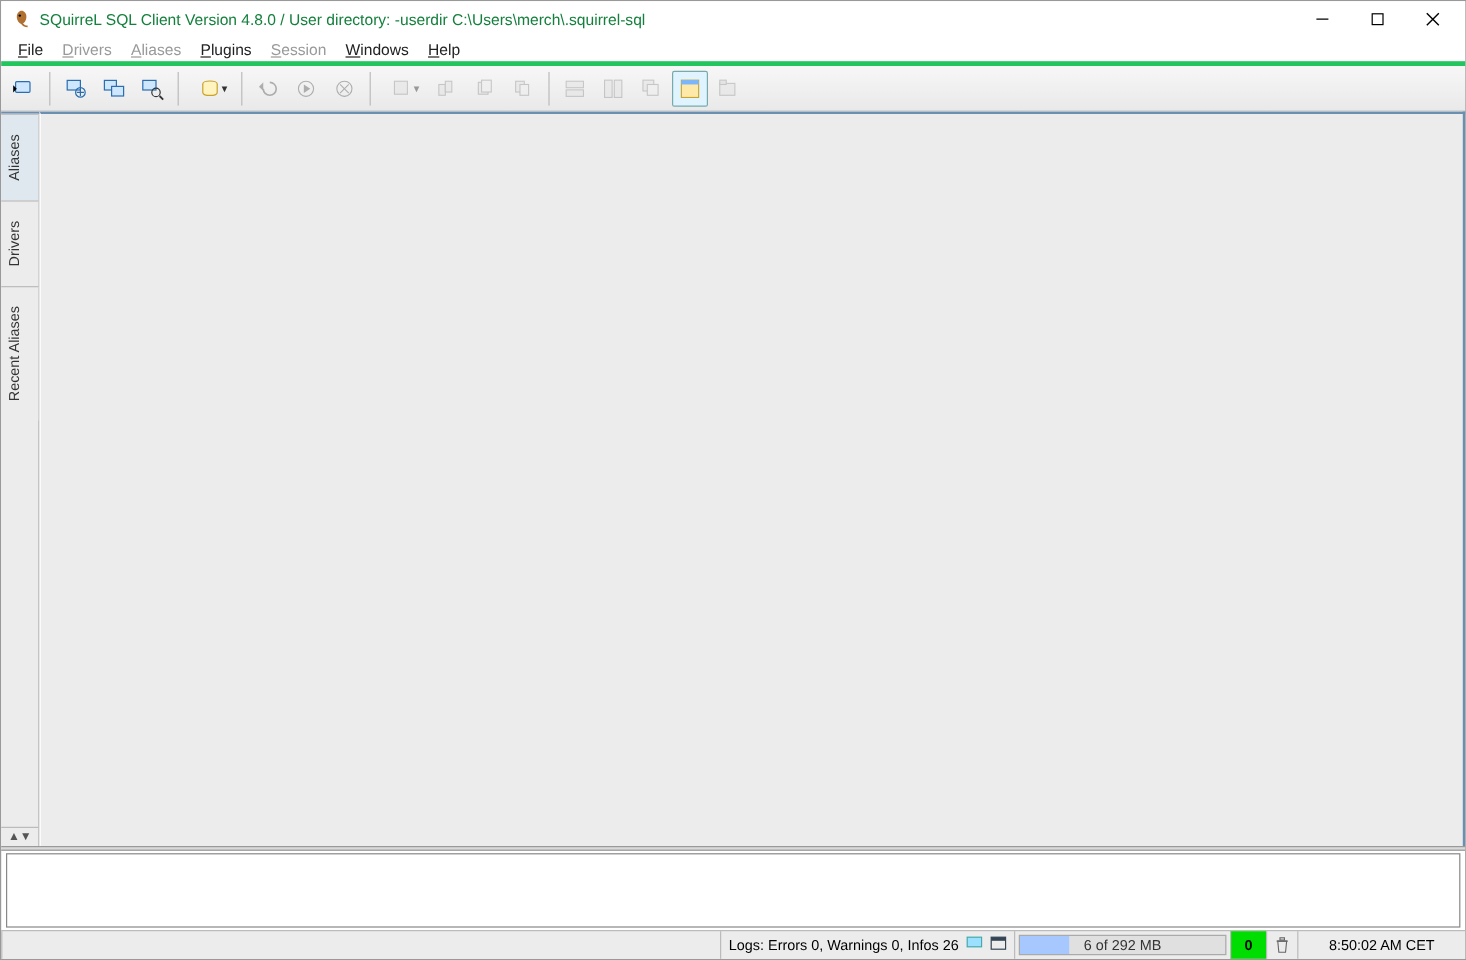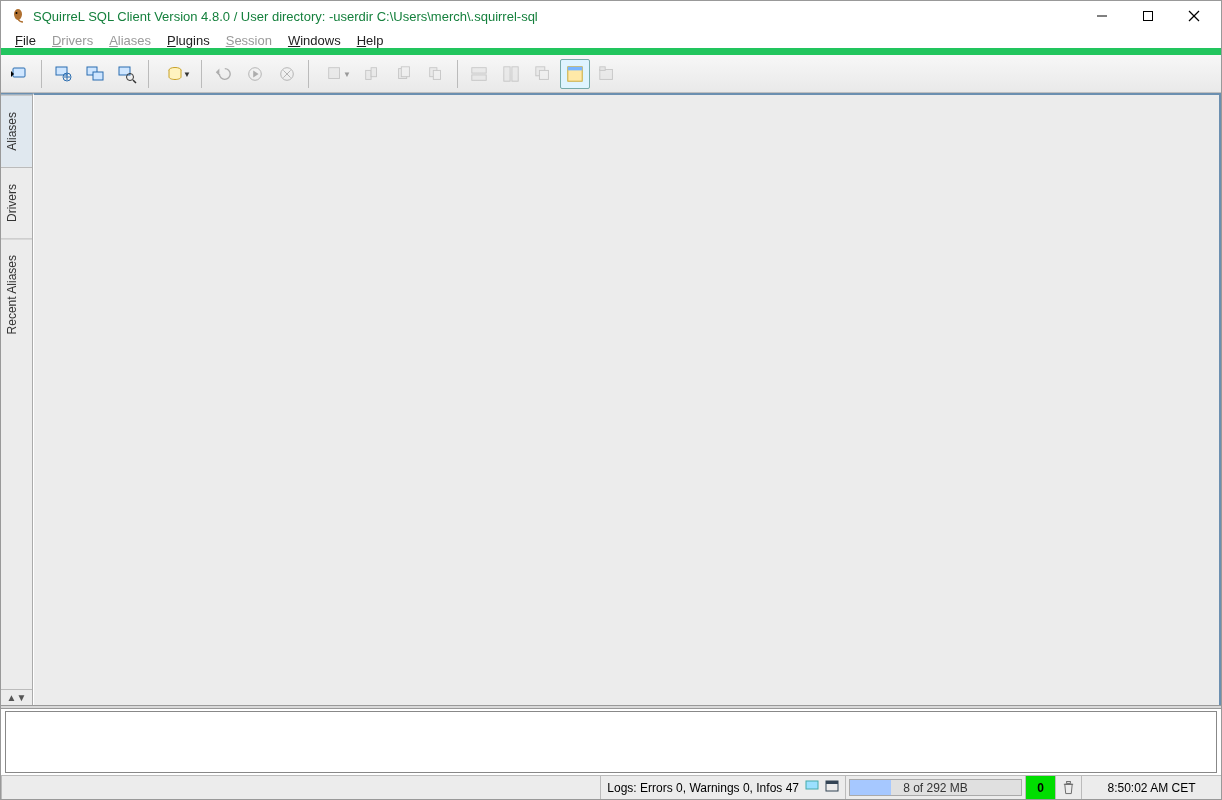--- a/index.html
+++ b/index.html
@@ -9,21 +9,21 @@
   
   .titlebar { height: 30px; background: #fff; display: flex; align-items: center; padding: 0 4px; font-size: 13px; color: #15803d; }
   .titlebar .app-icon { width: 18px; height: 18px; margin: 0 6px 0 4px; display:flex; align-items:center; justify-content:center; }
   .titlebar .title-text { flex: 0 0 auto; }
   .titlebar .spacer { flex: 1; }
   .win-controls { display: flex; }
   .win-btn { width: 46px; height: 30px; display: flex; align-items: center; justify-content: center; background: transparent; color: #000; }
   .win-btn svg { width: 12px; height: 12px; }
 
   
-  .menubar { height: 24px; background: #fff; display: flex; align-items: flex-start; padding: 0 6px; font-size: 13px; border-bottom: 7px solid #22c55e; }
+  .menubar { height: 24px; background: #fff; display: flex; align-items: flex-end; padding: 0 6px; font-size: 13px; border-bottom: 4px solid #22c55e; }
   .menu-item { padding: 2px 8px; color: #222; }
   .menu-item.disabled { color: #999; }
   .menu-item .ul { text-decoration: underline; }
 
   
   .toolbar { height: 38px; background: linear-gradient(#f7f7f7,#e9e9e9); display: flex; align-items: center; padding: 2px 4px; border-bottom: 1px solid #bfbfbf; gap: 2px; }
   .toolbar .sep { width: 1px; height: 28px; background: #bbb; margin: 0 4px; }
   .tbtn { width: 30px; height: 30px; border: 1px solid transparent; border-radius: 2px; display:flex; align-items:center; justify-content:center; background: transparent; }
   .tbtn.disabled svg { opacity: .35; }
   .tbtn.with-drop { width: 40px; position: relative; }
@@ -226,34 +226,34 @@
     </div>
     <div class="mdi-area"></div>
   </div>
 
   <div class="msg-split"></div>
   <div class="msg-pane"></div>
 
   <div class="statusbar">
     <div class="cell grow"></div>
     <div class="cell logs-cell">
-      <span>Logs: Errors 0, Warnings 0, Infos 47</span>
+      <span>Logs: Errors 0, Warnings 0, Infos 26</span>
       <span><svg class="log-icon" viewBox="0 0 14 12">
             <rect x="1" y="1" width="12" height="8" fill="#9be0ff" stroke="#4aa"></rect>
           </svg></span>
       <span><svg class="log-icon" viewBox="0 0 14 12">
             <rect x="1" y="1" width="12" height="10" fill="none" stroke="#345"></rect>
             <rect x="1" y="1" width="12" height="3" fill="#345"></rect>
           </svg></span>
     </div>
     <div class="cell mem-cell">
       <div class="mem-bar">
           <div class="mem-fill"></div>
         </div>
-      <div class="mem-label">8 of 292 MB</div>
+      <div class="mem-label">6 of 292 MB</div>
     </div>
     <div class="zero-cell">0</div>
     <div class="cell gc-cell">
       <svg width="14" height="16" viewBox="0 0 14 16">
           <path d="M3 4h8l-1 10H4z" fill="none" stroke="#666"></path>
           <rect x="5" y="1" width="4" height="2" fill="none" stroke="#666"></rect>
           <line x1="2" y1="4" x2="12" y2="4" stroke="#666"></line>
         </svg>
     </div>
     <div class="cell clock-cell">8:50:02 AM CET</div>

